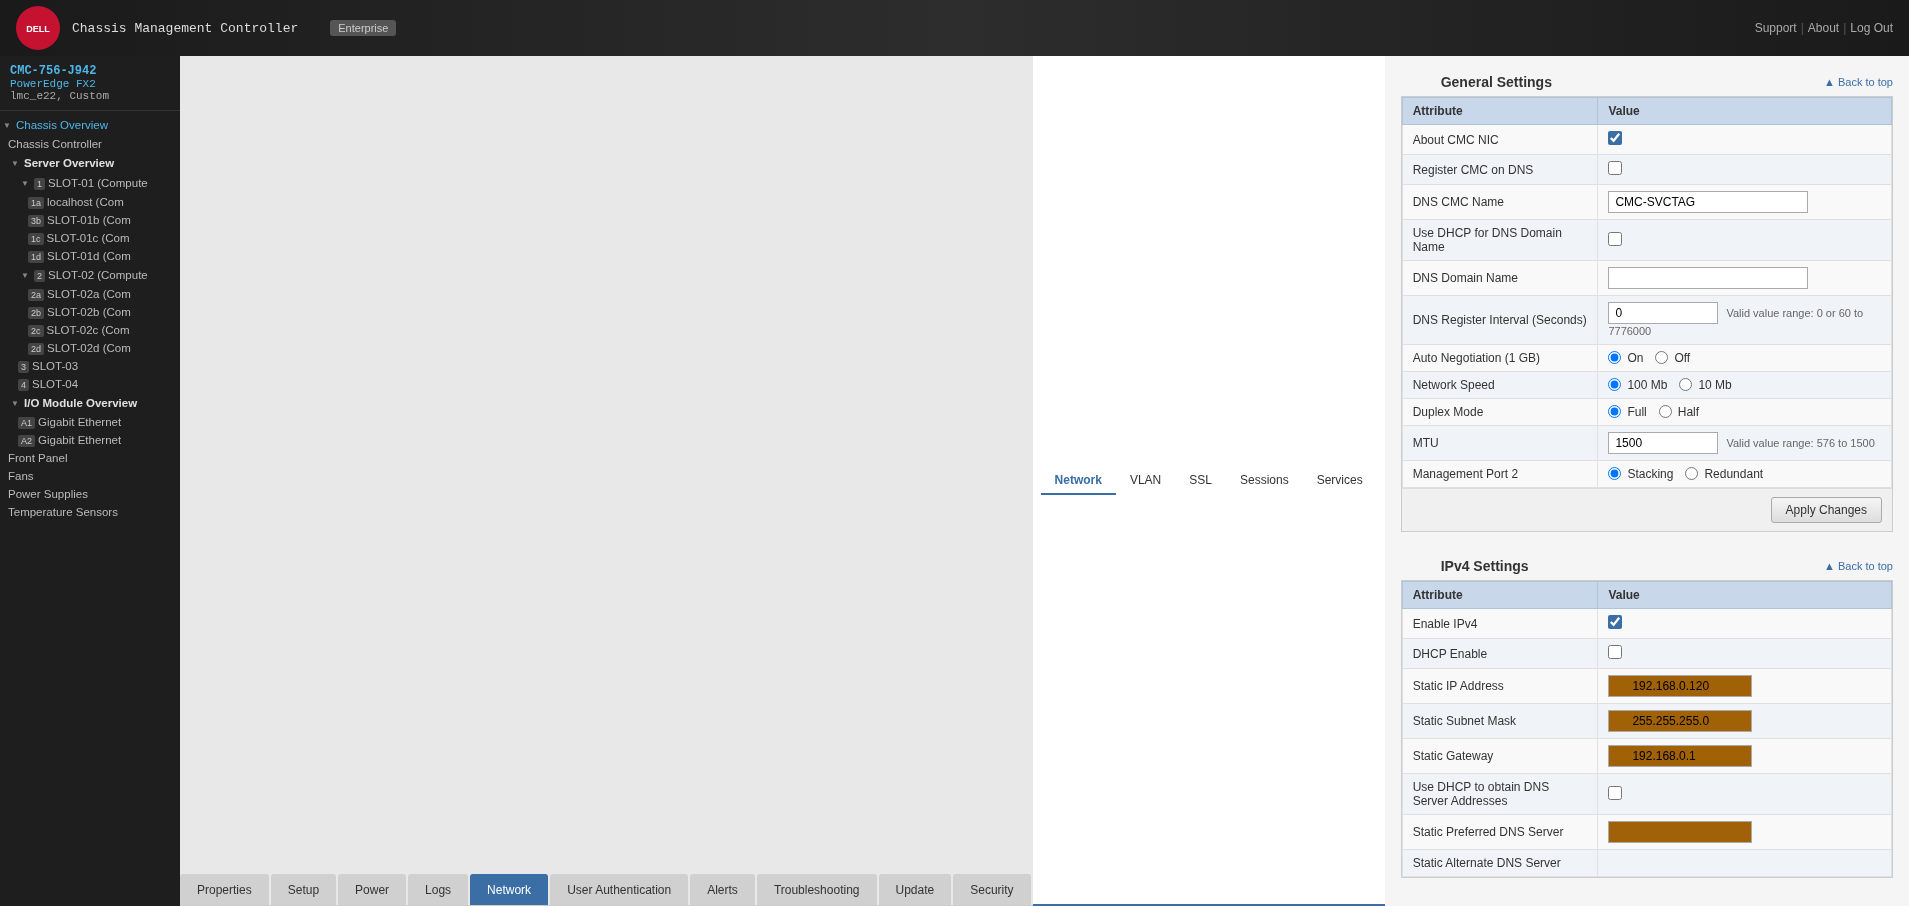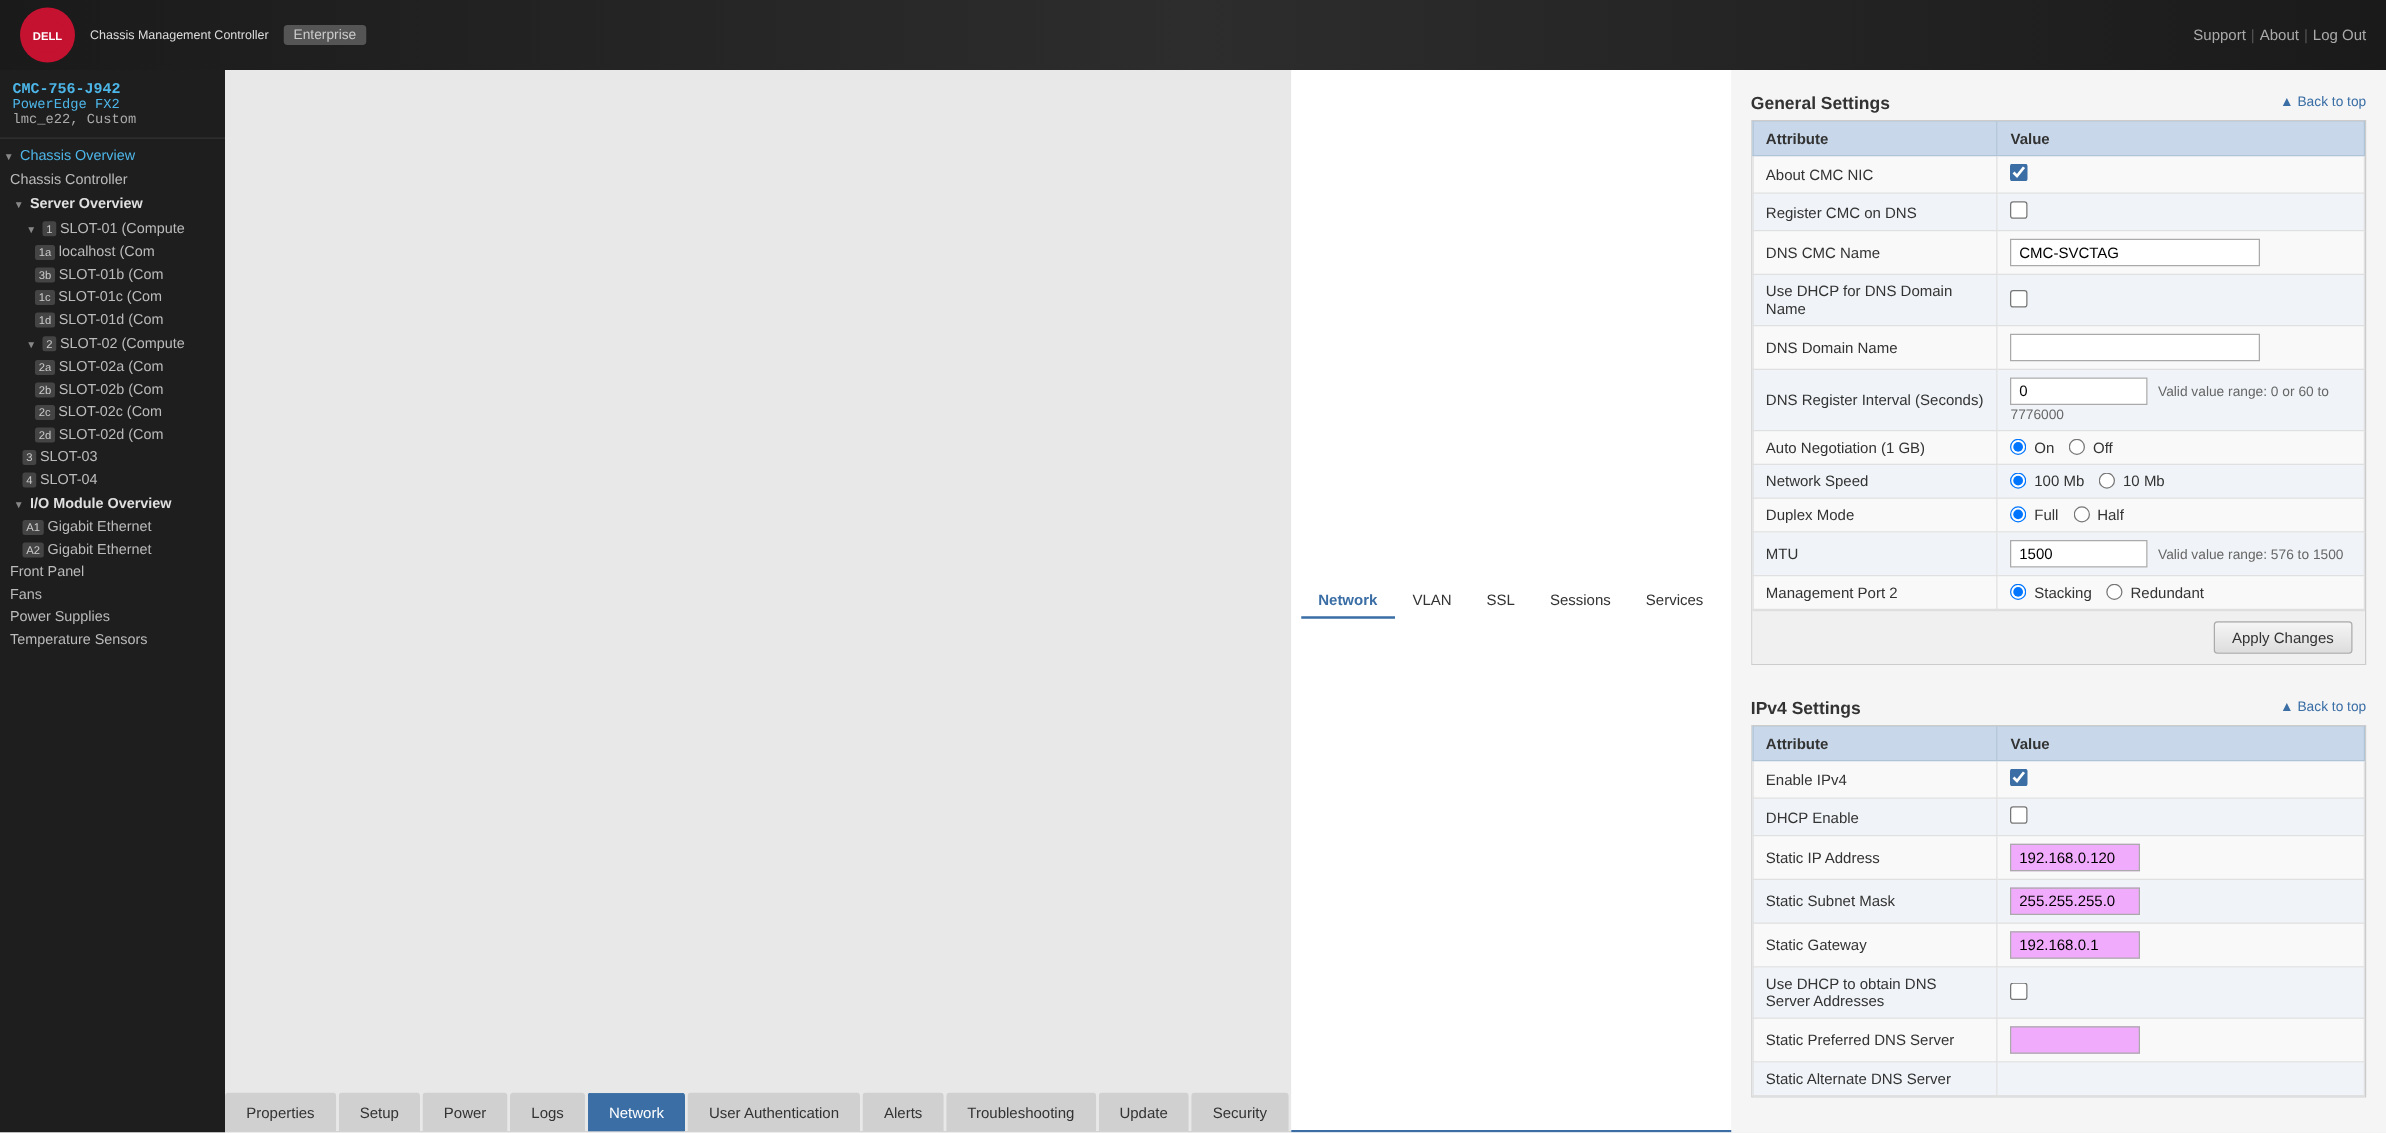--- a/index.html
+++ b/index.html
@@ -16,21 +16,21 @@
     }
     #header .logo {
       width: 44px; height: 44px;
       background: #c41230;
       border-radius: 50%;
       display: flex; align-items: center; justify-content: center;
       margin-right: 12px;
       font-weight: bold; font-size: 10px; color: white;
       flex-shrink: 0;
     }
-    #header .app-title { font-size: 10px; color: #ddd; margin-right: 12px; }
+    #header .app-title { font-size: 13px; color: #ddd; margin-right: 32px; font-family: Liberation Mono, monospace; }
     #header .enterprise-badge {
       background: #555; color: #ccc; font-size: 11px;
       padding: 2px 8px; border-radius: 3px;
     }
     #header .top-nav {
       margin-left: auto;
       display: flex; align-items: center; gap: 4px;
       font-size: 12px; color: #aaa;
     }
     #header .top-nav a { color: #aaa; cursor: pointer; }
@@ -149,21 +149,21 @@
       background: white;
       border: 1px solid #ccc;
       margin-bottom: 20px;
     }
     .section-header-row {
       display: flex;
       justify-content: space-between;
       align-items: center;
       padding: 6px 0;
     }
-    .section-title { font-size: 14px; color: #333; font-weight: bold; }
+    .section-title { font-size: 14px; color: #333; font-weight: bold; margin-left: 40px; }
     .back-to-top { font-size: 11px; color: #3a6ea5; cursor: pointer; }
 
     
     .attr-table { width: 100%; border-collapse: collapse; }
     .attr-table thead tr { background: #c8d8ea; border-radius: 11px; }
     .attr-table thead th {
       text-align: left;
       padding: 6px 10px;
       font-size: 12px;
       font-weight: bold;
@@ -185,24 +185,24 @@
 
     .text-input {
       border: 1px solid #aaa;
       padding: 3px 6px;
       font-size: 12px;
       width: 200px;
       background: white;
     }
     .text-input-sm {
       border: 1px solid #aaa;
-      padding: 3px 6px;
-      font-size: 12px;
-      width: 104px;
-      background: #f0abfc;
+      padding: 3px 23px;
+      font-size: 12px;
+      width: 144px;
+      background: #a16207;
     }
     .text-input-xs {
       border: 1px solid #aaa;
       padding: 3px 6px;
       font-size: 12px;
       width: 110px;
       background: white;
     }
 
     input[type="checkbox"] { width: 14px; height: 14px; }

